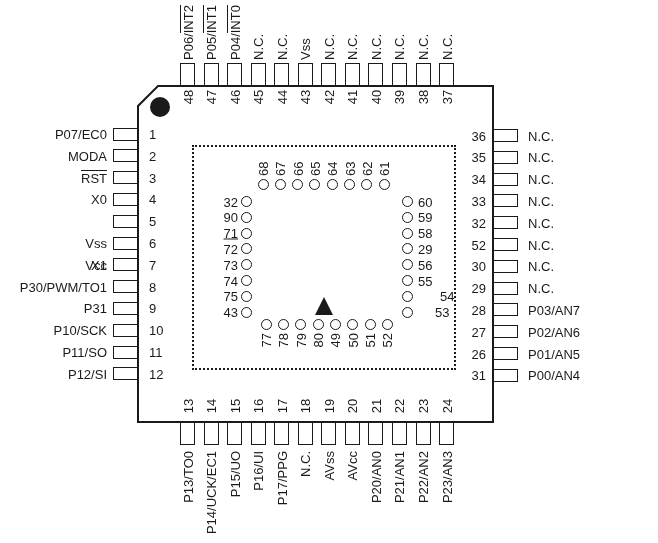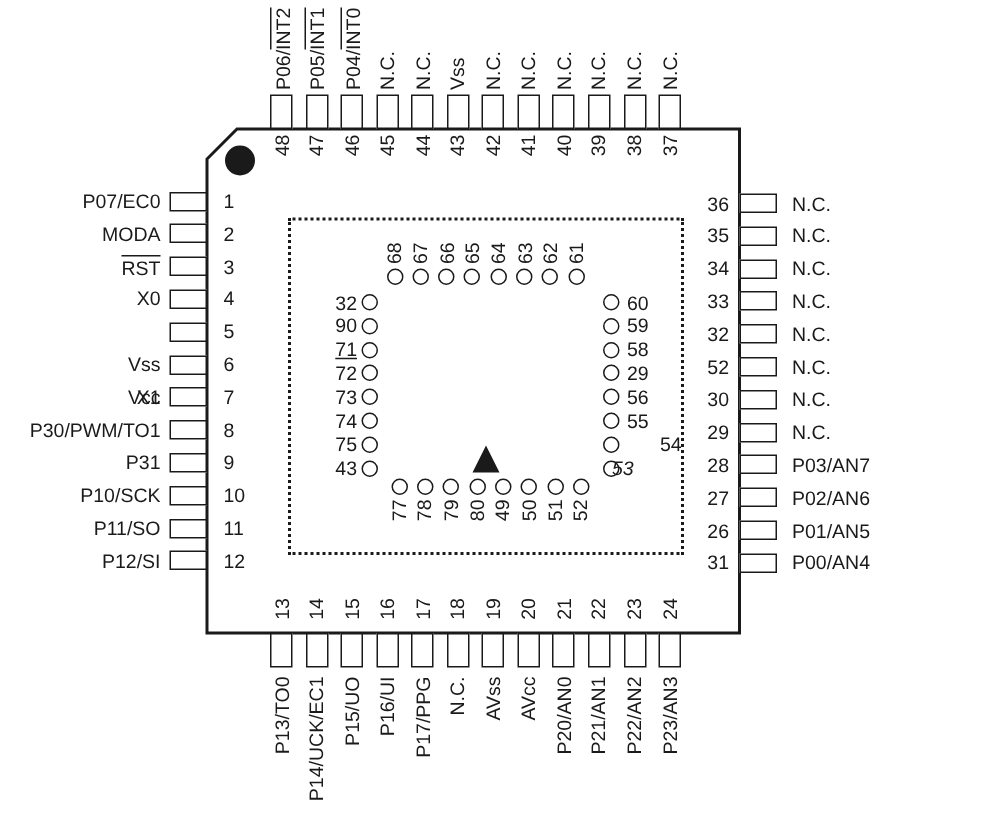--- a/index.html
+++ b/index.html
@@ -260,16 +260,16 @@
       <div class="txt vmid" style="left: 418px; top: 233.1px;">58</div>
       <div class="pad-circle" style="left: 401.5px; top: 243.4px;"></div>
       <div class="txt vmid" style="left: 418px; top: 248.9px;">29</div>
       <div class="pad-circle" style="left: 401.5px; top: 259.2px;"></div>
       <div class="txt vmid" style="left: 418px; top: 264.7px;">56</div>
       <div class="pad-circle" style="left: 401.5px; top: 275px;"></div>
       <div class="txt vmid" style="left: 418px; top: 280.5px;">55</div>
       <div class="pad-circle" style="left: 401.5px; top: 290.8px;"></div>
       <div class="txt vmid" style="left: 440px; top: 296.3px;">54</div>
       <div class="pad-circle" style="left: 401.5px; top: 306.6px;"></div>
-      <div class="txt vmid" style="left: 408px; top: 312.1px; font-style: italic;">53</div>
+      <div class="txt vmid" style="left: 435px; top: 312.1px;">53</div>
     </div>
 
 </div>
 
 </body></html>

